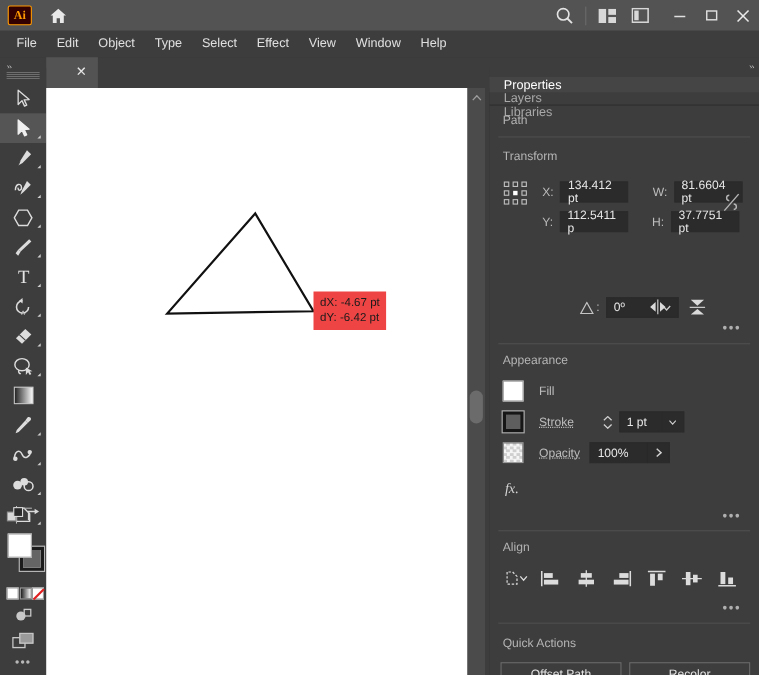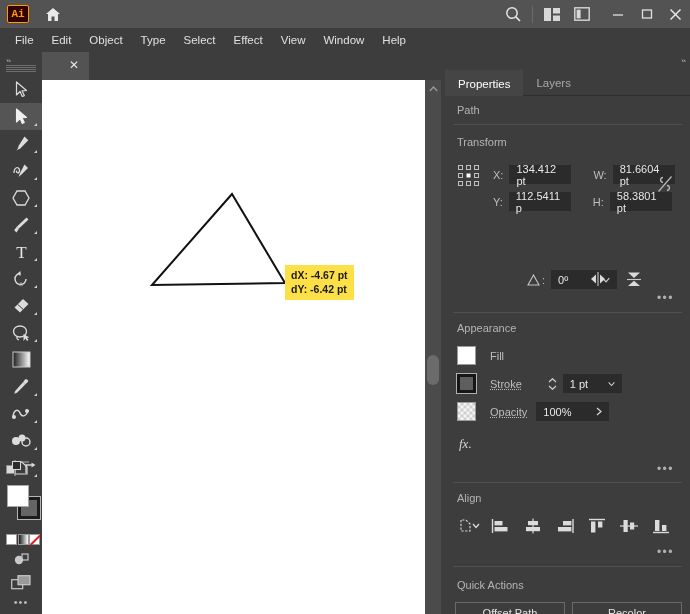--- a/index.html
+++ b/index.html
@@ -17,21 +17,21 @@
   .titlebar {
     position: absolute; left: 0; top: 0; width: 690px; height: 28px;
     background: #535353;
     display: flex; align-items: center;
   }
   .ai-logo {
     width: 22px; height: 18px; margin-left: 7px;
     background: #330000; border: 1px solid #ff9a00; border-radius: 2px;
     color: #ff9a00; font-size: 11px; font-weight: bold;
     display: flex; align-items: center; justify-content: center;
-    font-family: Liberation Mono, monospace;
+    font-family: Liberation Serif, serif;
   }
   .home-icon { margin-left: 14px; width: 20px; height: 20px; display:flex; align-items:center; justify-content:center;}
   .tb-right { margin-left: auto; display: flex; align-items: center; height: 28px; }
   .tb-btn {
     width: 30px; height: 28px; display: flex; align-items: center; justify-content: center;
   }
   .tb-sep { width: 1px; height: 17px; background: #6a6a6a; margin: 0 4px; }
   .win-btns { display: flex; align-items: center; height: 28px; margin-left: 6px; }
   .win-btn { width: 29px; height: 24px; display: flex; align-items: center; justify-content: center; }
 
@@ -110,22 +110,22 @@
     position: absolute; left: 42px; top: 80px; width: 403px; height: 534px;
     background: #3d3d3d;
   }
   .artboard {
     position: absolute; left: 0; top: 0; width: 383px; height: 534px;
     background: #ffffff;
   }
   .triangle-svg { position: absolute; left: 0; top: 0; }
   .tooltip {
     position: absolute; left: 243px; top: 185px;
-    background: #fde047; color: #1b1b1b; font-size: 10.5px;
-    padding: 3px 6px 4px 6px; line-height: 14px; white-space: nowrap; font-weight: bold;
+    background: #ef4444; color: #1b1b1b; font-size: 10.5px;
+    padding: 3px 6px 4px 6px; line-height: 14px; white-space: nowrap;
   }
   .vscroll {
     position: absolute; right: 4px; top: 0; width: 16px; height: 534px;
     background: #4b4b4b;
   }
   .vscroll-up {
     position: absolute; left: 0; top: 2px; width: 16px; height: 14px;
     display: flex; align-items: center; justify-content: center;
   }
   .vscroll-thumb {
@@ -133,21 +133,21 @@
     background: #6b6b6b; border-radius: 6px;
   }
 
   
   .props {
     position: absolute; left: 445px; top: 62px; width: 245px; height: 552px;
     background: #3d3d3d;
   }
   .props-tabs {
     position: absolute; left: 0; top: 8px; width: 245px; height: 26px;
-    display: flex; border-bottom: 1px solid #2e2e2e;
+    display: flex; border-bottom: 1px solid #2e2e2e; flex-direction: column;
   }
   .ptab {
     height: 26px; padding: 0 13px; display: flex; align-items: center;
     font-size: 11.5px; color: #a9a9a9;
   }
   .ptab.active { background: #454545; color: #ffffff; border-top: 2px solid #454545;}
   .section-label {
     font-size: 11px; color: #b4b4b4;
   }
   .divider { position: absolute; left: 8px; width: 229px; height: 1px; background: #4f4f4f; }
@@ -443,20 +443,21 @@
       </div>
       <div class="vscroll-thumb"></div>
     </div>
   </div>
 
   <div class="props">
 
     <div class="props-tabs">
       <div class="ptab active">Properties</div>
       <div class="ptab">Layers</div>
+      <div class="ptab">Libraries</div>
     </div>
 
     <div class="section-label" style="position:absolute;left:12px;top:42px;">Path</div>
     <div class="divider" style="top:62px;"></div>
 
     <div class="section-label" style="position:absolute;left:12px;top:74px;">Transform</div>
 
     <div style="position:absolute;left:12px;top:102px;">
       <svg width="24" height="24" viewBox="0 0 24 24">
         <g fill="none" stroke="#c0c0c0" stroke-width="1">
@@ -477,21 +478,21 @@
       <span class="lbl">X:</span>
       <div class="field" style="width:62px;margin-left:6px;">134.412 pt</div>
       <span class="lbl" style="margin-left:22px;">W:</span>
       <div class="field" style="width:62px;margin-left:6px;">81.6604 pt</div>
     </div>
 
     <div class="row" style="left:48px;top:130px;">
       <span class="lbl">Y:</span>
       <div class="field" style="width:62px;margin-left:6px;">112.5411 p</div>
       <span class="lbl" style="margin-left:22px;">H:</span>
-      <div class="field" style="width:62px;margin-left:6px;">58.3801 pt</div>
+      <div class="field" style="width:62px;margin-left:6px;">37.7751 pt</div>
     </div>
 
     <div style="position:absolute;left:212px;top:112px;">
       <svg width="16" height="20" viewBox="0 0 16 20">
           <path d="M6 3.5 C3 3.5 2.5 8 6 8.5" fill="none" stroke="#b5b5b5" stroke-width="1.3"></path>
           <path d="M10 11.5 C13 11.5 13.5 16 10 16.5" fill="none" stroke="#b5b5b5" stroke-width="1.3"></path>
           <line x1="1.5" y1="17.5" x2="14.5" y2="2.5" stroke="#b5b5b5" stroke-width="1.3"></line>
         </svg>
     </div>
 

